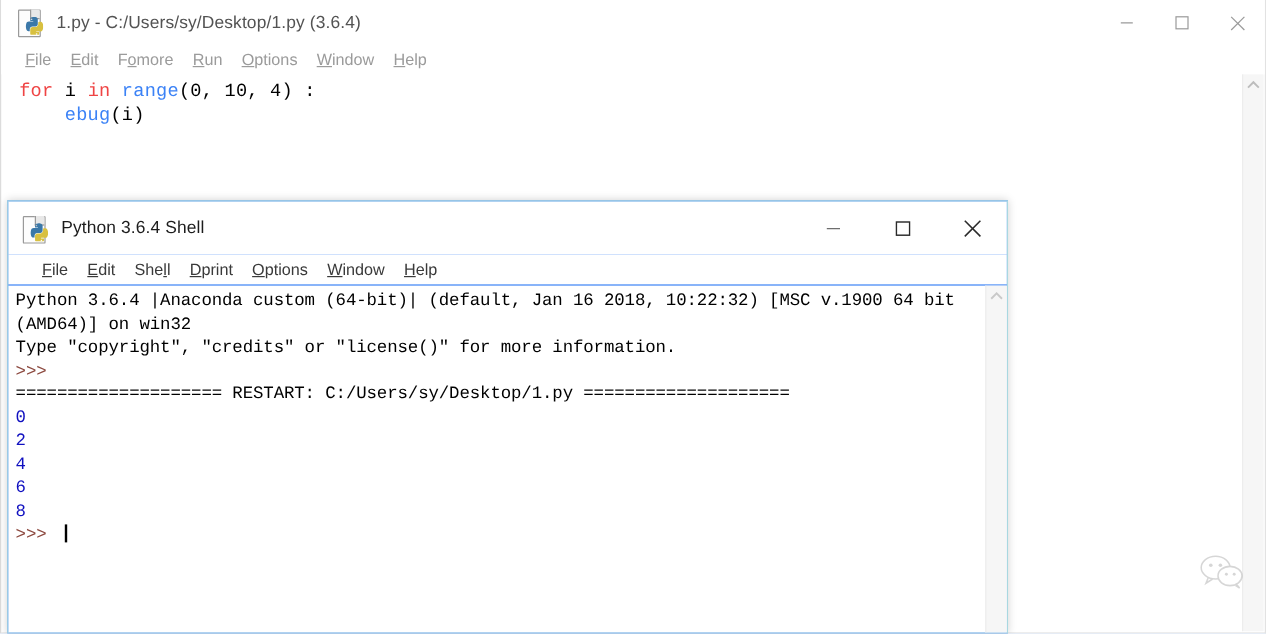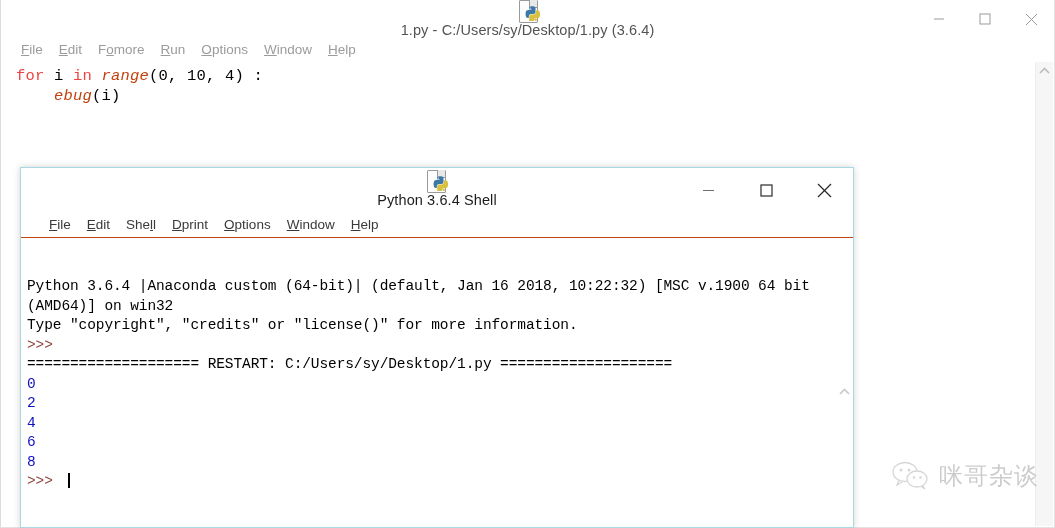--- a/index.html
+++ b/index.html
@@ -27,21 +27,20 @@
     border: 1px solid #e2e2e2;
     border-top: none;
     border-left: 1px solid #dcdcdc;
   }
   .titlebar {
     height: 38px;
     display: flex;
     align-items: center;
     background: #ffffff;
     position: relative;
-    flex-direction: column;
   }
   .title-icon {
     width: 22px;
     height: 22px;
     margin-left: 14px;
     margin-right: 10px;
     flex: 0 0 auto;
     position: relative;
   }
   .title-text {
@@ -100,21 +99,21 @@
     flex: 1 1 auto;
     padding: 4px 0 0 14px;
     font-family: "Liberation Mono", "DejaVu Sans Mono", monospace;
     font-size: 15.5px;
     line-height: 20px;
     white-space: pre;
     color: #000000;
     letter-spacing: 0.2px;
   }
   .kw-orange { color: #ef4444; }
-  .kw-purple { color: #c2410c; font-style: italic; }
+  .kw-purple { color: #3b82f6; }
 
   
   .vscroll {
     width: 17px;
     background: #f6f6f6;
     border-left: 1px solid #ededed;
     position: relative;
     flex: 0 0 auto;
   }
   .vscroll .arrow-up {
@@ -137,45 +136,44 @@
   }
   .vscroll-outer {
     width: 18px;
     flex: 0 0 auto;
     display: flex;
   }
 
   
   #shell-window {
     position: absolute;
-    left: 20px;
+    left: 6px;
     top: 167px;
     width: 834px;
     height: 361px;
-    background: #c2410c;
+    background: #3b82f6;
     box-sizing: border-box;
     border: 1px solid #a8d8e0;
     box-shadow: 0 0 7px rgba(0,0,0,0.18);
   }
   #shell-window .titlebar { height: 44px; }
   #shell-window .title-icon { margin-left: 12px; margin-top: 2px; }
   #shell-window .title-text { color: #1c1c1c; font-size: 14.5px; }
   #shell-window .win-controls { height: 44px; }
   #shell-window .win-btn { width: 58px; height: 44px; }
   #shell-window .menubar { padding-left: 20px; height: 25px; font-size: 13.5px; }
 
   .shell-body {
     position: absolute;
     left: 0;
     top: 70px;
     right: 0;
     bottom: 0;
     background: #ffffff;
     display: flex;
-    align-items: center;
   }
   .shell-text {
     flex: 1 1 auto;
     padding: 4px 0 0 6px;
     font-family: "Liberation Mono", "DejaVu Sans Mono", monospace;
     font-size: 14.5px;
     line-height: 19.5px;
     white-space: pre-wrap;
     word-break: break-all;
     color: #000000;
@@ -369,14 +367,13 @@
   <svg width="40" height="30" viewBox="0 0 40 30">
     <ellipse cx="14" cy="11" rx="12" ry="9.5" fill="none" stroke="#7a7a7a" stroke-width="1.3"></ellipse>
     <path d="M8 19 L6 24 L11.5 20.5" fill="none" stroke="#7a7a7a" stroke-width="1.3"></path>
     <circle cx="10" cy="9" r="1.5" fill="#7a7a7a"></circle>
     <circle cx="18" cy="9" r="1.5" fill="#7a7a7a"></circle>
     <ellipse cx="26" cy="18" rx="10" ry="8" fill="#ffffff" stroke="#7a7a7a" stroke-width="1.3"></ellipse>
     <path d="M31 24.5 L34 28 L30.5 25.8" fill="none" stroke="#7a7a7a" stroke-width="1.3"></path>
     <circle cx="23" cy="16.5" r="1.2" fill="#7a7a7a"></circle>
     <circle cx="29.5" cy="16.5" r="1.2" fill="#7a7a7a"></circle>
   </svg>
-  <div class="wm-text">咪哥杂谈</div>
 </div>
 
 </body></html>

